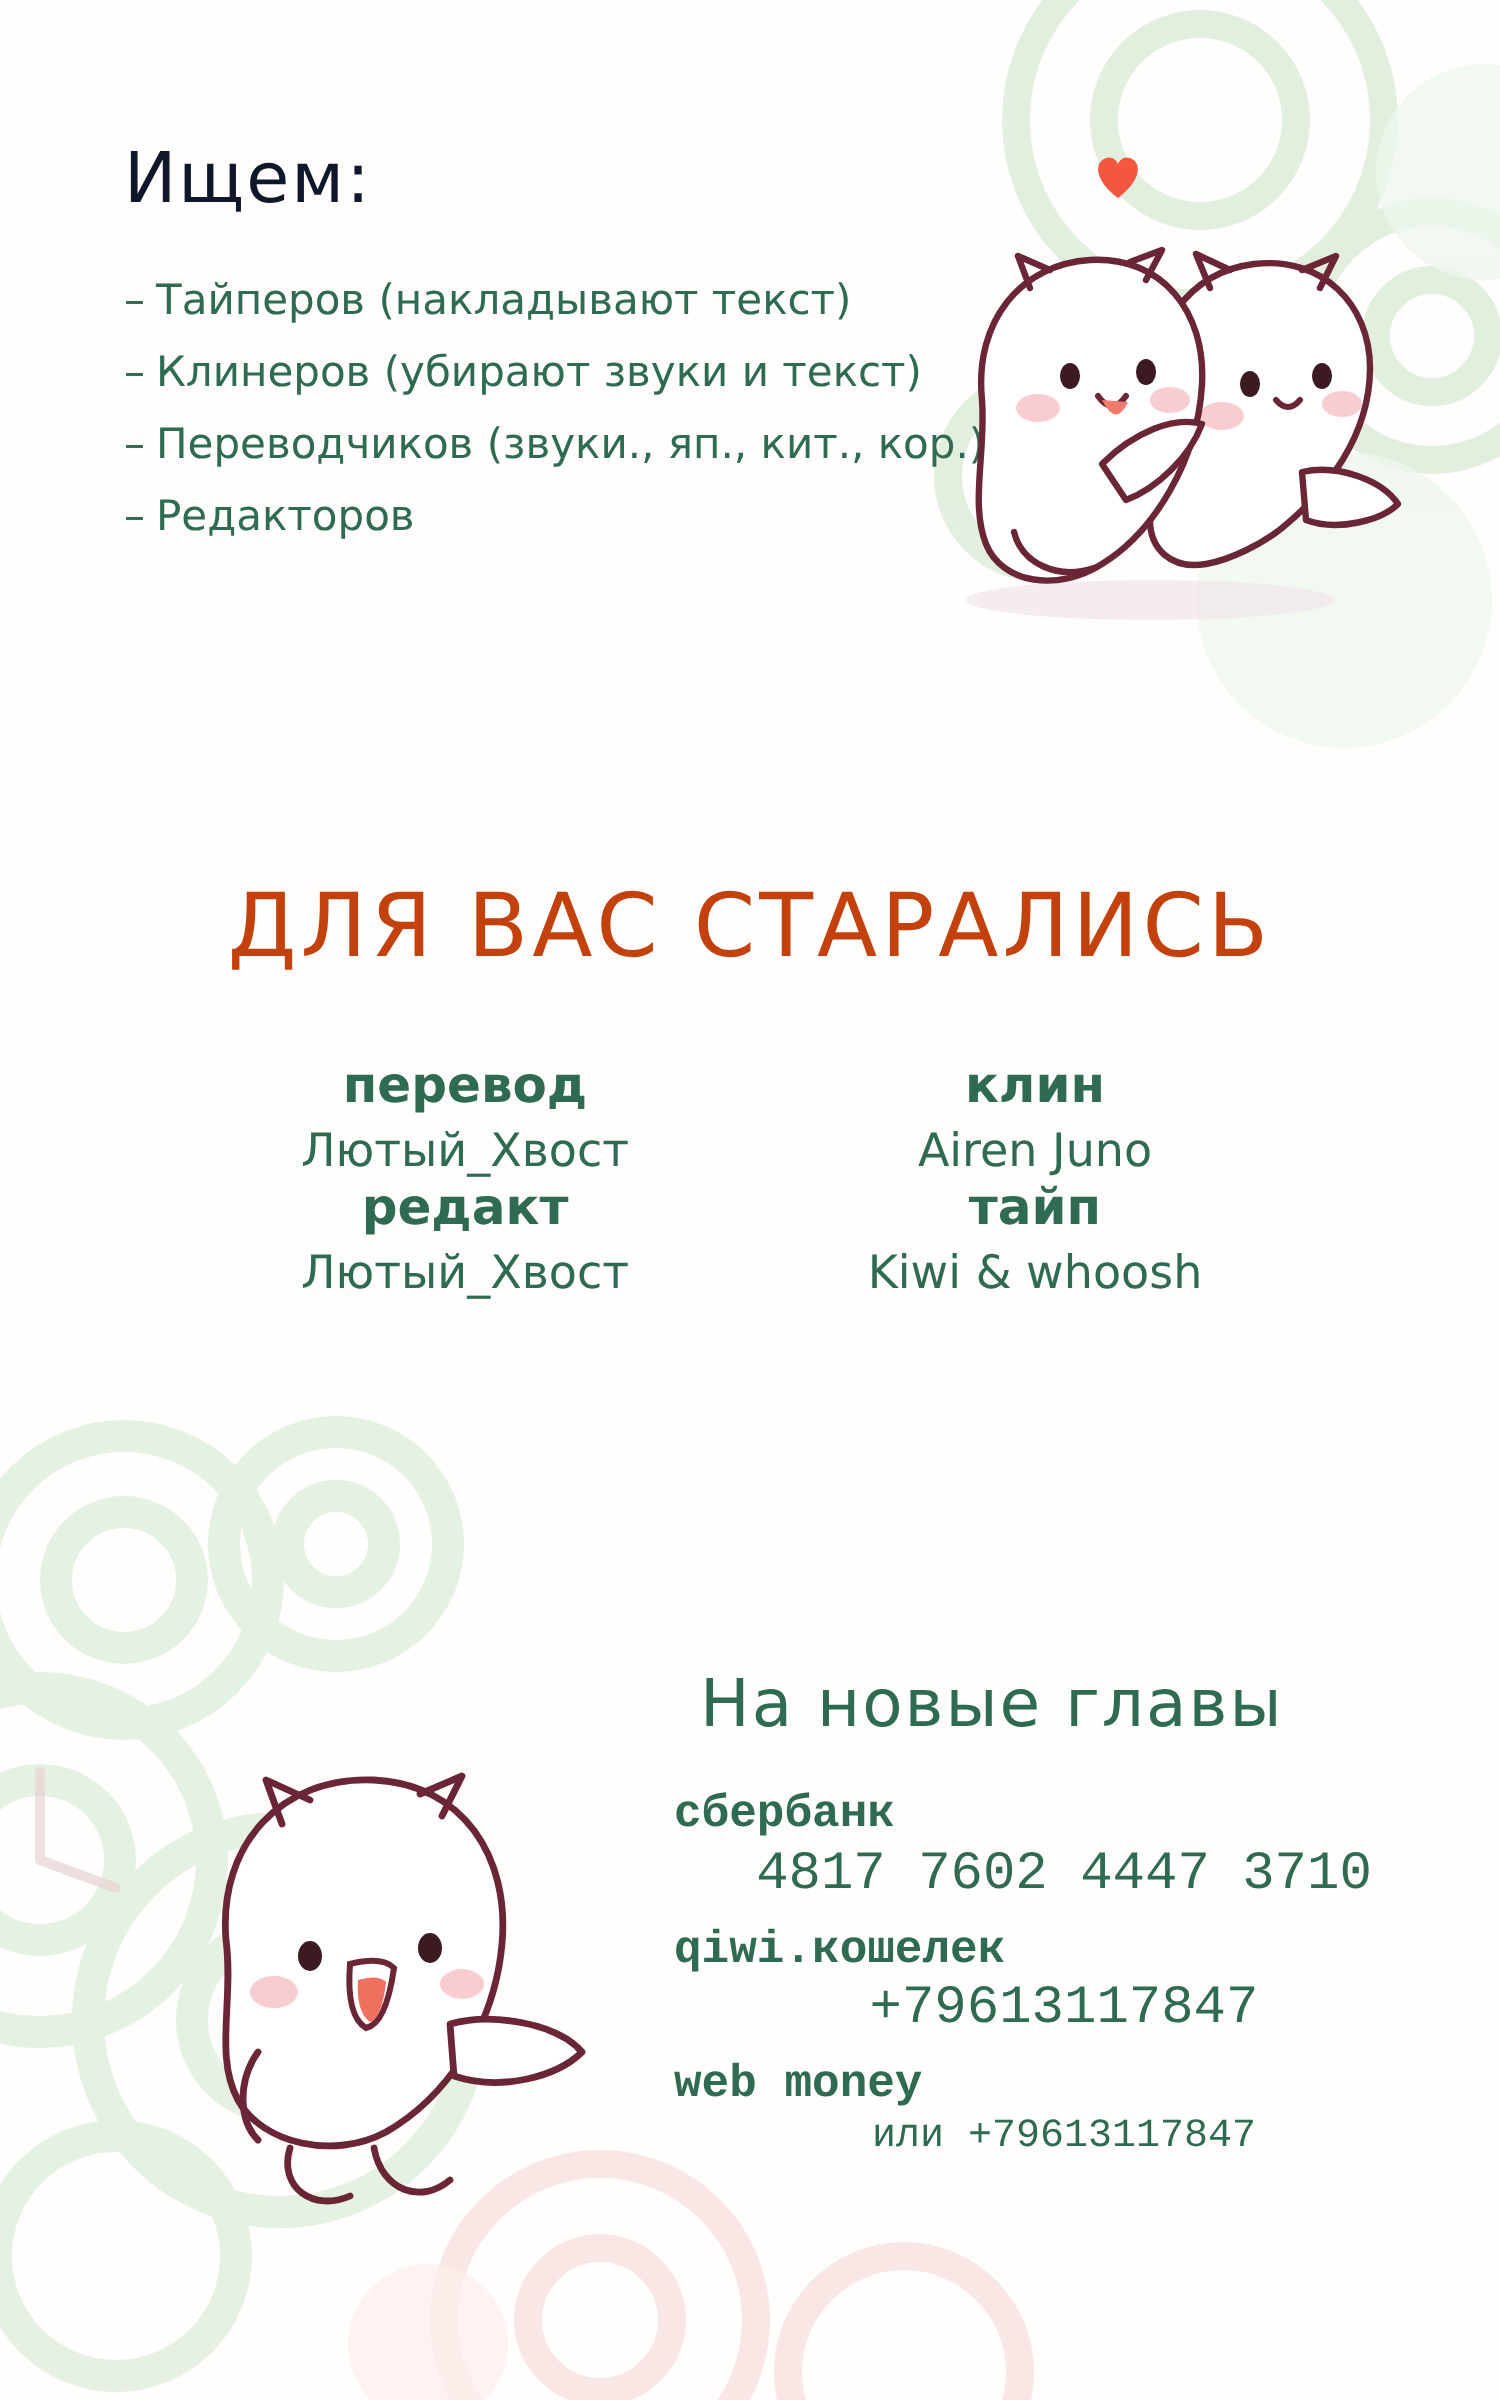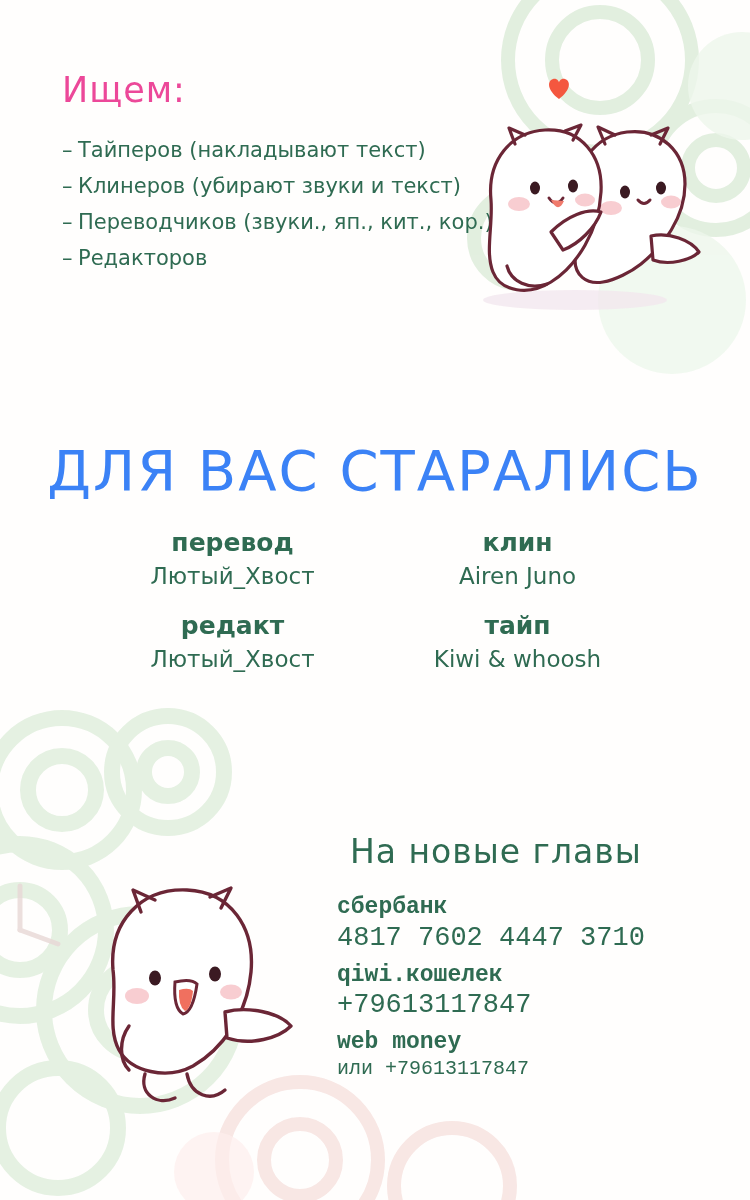--- a/index.html
+++ b/index.html
@@ -22,21 +22,21 @@
   
   .wanted-block {
     position: absolute;
     left: 62px;
     top: 70px;
     width: 430px;
   }
   .wanted-title {
     font-family: "DejaVu Sans", sans-serif;
     font-size: 35px;
-    color: #ec4899;
+    color: #0f172a;
     letter-spacing: 1px;
     margin-bottom: 22px;
   }
   .wanted-list {
     list-style: none;
     margin: 0;
     padding: 0;
   }
   .wanted-list li {
     font-size: 21px;
@@ -46,32 +46,31 @@
   }
   .dash { display: inline-block; width: 16px; }
 
   
   .credits-title {
     position: absolute;
     left: 0;
     right: 0;
     top: 438px;
     text-align: center;
-    font-size: 56px;
+    font-size: 44px;
     letter-spacing: 2px;
-    color: #3b82f6;
+    color: #c2410c;
   }
   .credits-grid {
     position: absolute;
     left: 90px;
     top: 528px;
     width: 570px;
     display: grid;
     grid-template-columns: 1fr 1fr;
-    row-gap: 22px;
   }
   .credit-cell { text-align: center; }
   .credit-role {
     font-size: 25px;
     font-weight: bold;
     color: #2f6b52;
     margin-bottom: 6px;
   }
   .credit-name {
     font-size: 23px;
@@ -98,20 +97,21 @@
     font-size: 23px;
     font-weight: bold;
     color: #2f6b52;
     line-height: 1.25;
   }
   .donate-value {
     font-size: 27px;
     color: #2f6b52;
     line-height: 1.22;
     margin-bottom: 6px;
+    text-align: center;
   }
   .donate-value.small {
     font-size: 20px;
   }
 
   
   .mascot-top {
     position: absolute;
     left: 455px;
     top: 60px;

